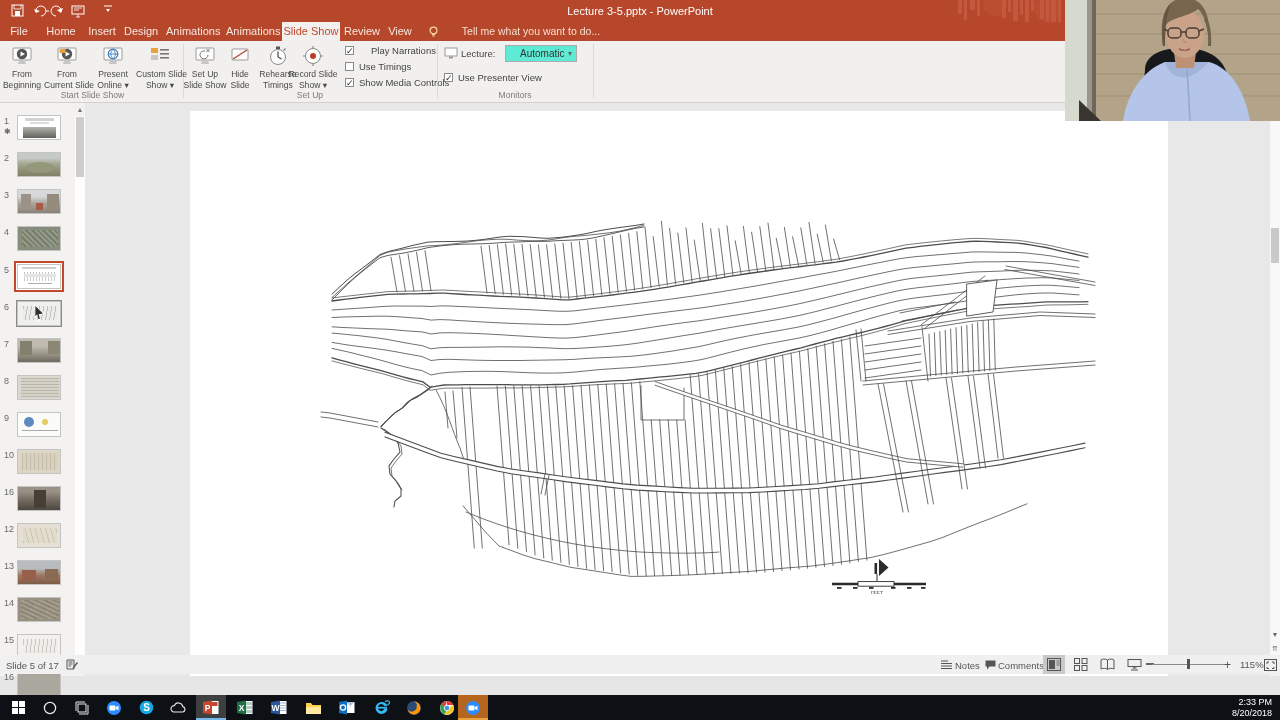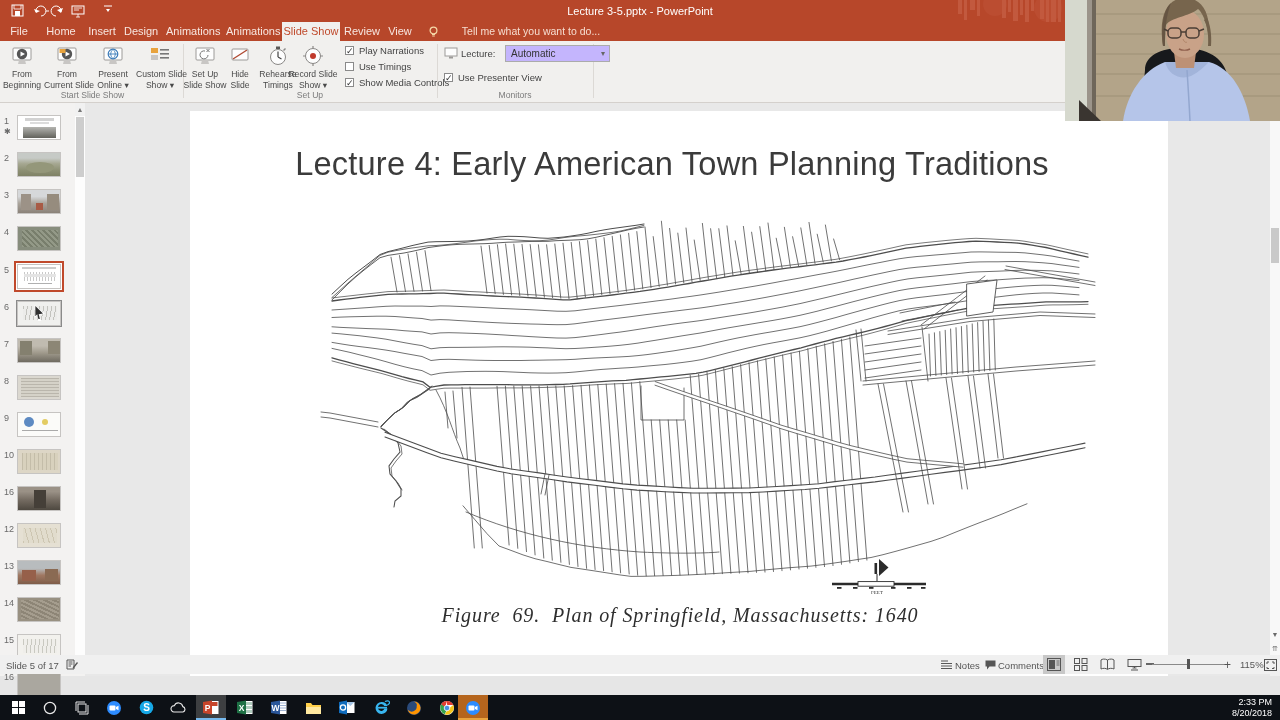--- a/index.html
+++ b/index.html
@@ -32,22 +32,20 @@
 
 #taskbar{position:absolute;left:0;top:695px;width:1280px;height:25px;background:#0d1116}
 .tbi{position:absolute;top:0;width:28px;height:25px;display:flex;align-items:center;justify-content:center}
 
 #webcam{position:absolute;left:1065px;top:0;width:215px;height:121px;background:#b3a58b;overflow:hidden}
 </style></head><body>
 <div id="root">
 
 <div id="editor">
   <div id="slide">
-    <div style="position:absolute;left:52px;top:34px;width:860px;text-align:center;font-size:32.6px;color:#3b3b3b;letter-spacing:0.2px">Lecture 4: Early American Town Planning Traditions</div>
-    <div style="position:absolute;left:120px;top:493px;width:740px;text-align:center;font-family:'Liberation Serif',serif;font-style:italic;font-size:20px;letter-spacing:0.9px;color:#2e2e2e">Figure&nbsp; 69.&nbsp; Plan of Springfield, Massachusetts: 1640</div>
   </div>
   <div id="thumbpanel">
         <div class="thumbnum" style="top:13px">1</div>
 <div class="thumbnum" style="top:24px;font-size:8px">✱</div>
 <div class="thumb" style="top:12px;">
           <div style="position:absolute;left:7px;top:2px;width:29px;height:3px;background:#d2d2d2"></div>
           <div style="position:absolute;left:12px;top:6px;width:19px;height:2px;background:#dcdcdc"></div>
           <div style="position:absolute;left:5px;top:11px;width:33px;height:11px;background:linear-gradient(#b4b4b0,#62625c)"></div>
         </div>
 <div class="thumbnum" style="top:50px">2</div>
@@ -472,31 +470,31 @@
       </div>
 <div class="bigbtn" style="left:288px;width:50px">
         <svg style="display:block;margin:0 auto" width="22" height="22" viewBox="0 0 22 22">
           <circle cx="11" cy="11" r="7.5" fill="#fdfdfd" stroke="#8a8886"></circle>
           <circle cx="11" cy="11" r="3" fill="#c0392b"></circle>
           <path d="M11,3.5 L11,1 M18.5,11 l2.5,0 M11,18.5 l0,2.5 M3.5,11 l-2.5,0" stroke="#8a8886" stroke-width="1.2"></path>
         </svg>
         <div style="margin-top:2px">Record Slide<br>Show ▾</div>
       </div>
 <div class="cb" style="left:345px;top:5px">✓</div>
-      <div class="cblab" style="left:359px;top:4px">Play Narrations</div>
+      <div class="cblab" style="left:371px;top:4px">Play Narrations</div>
 <div class="cb" style="left:345px;top:21px"></div>
       <div class="cblab" style="left:359px;top:20px">Use Timings</div>
 <div class="cb" style="left:345px;top:37px">✓</div>
       <div class="cblab" style="left:359px;top:36px">Show Media Controls</div>
 <svg class="abs" style="left:444px;top:6px" width="14" height="12" viewBox="0 0 14 12">
         <rect x="1" y="1" width="12" height="8" fill="#fdfdfd" stroke="#9c9a98"></rect>
         <rect x="5" y="9.5" width="4" height="2" fill="#9c9a98"></rect>
       </svg>
 <div class="cblab" style="left:461px;top:7px">Lecture:</div>
-<div style="position:absolute;left:505px;top:4px;width:105px;height:17px;background:#c4b5fd;border:1px solid #ababab;font-size:10px;color:#333;line-height:16px;padding-left:5px">Automatic<span style="position:absolute;right:4px;top:0;color:#666;font-size:8px">▾</span></div>
+<div style="position:absolute;left:505px;top:4px;width:72px;height:17px;background:#5eead4;border:1px solid #ababab;font-size:10px;color:#333;line-height:16px;padding-left:14px">Automatic<span style="position:absolute;right:4px;top:0;color:#666;font-size:8px">▾</span></div>
 <div class="cb" style="left:444px;top:32px">✓</div>
       <div class="cblab" style="left:458px;top:31px">Use Presenter View</div>
     </div>
 
 <div id="statusbar">
   <div style="position:absolute;left:6px;top:5px">Slide 5 of 17</div>
   <svg style="position:absolute;left:66px;top:4px" width="12" height="11" viewBox="0 0 12 11">
         <g fill="none" stroke="#565656">
           <path d="M1,1 h7 v9 h-7 Z"></path>
           <path d="M2.5,3 h4 M2.5,5 h4 M2.5,7 h2.5"></path>

